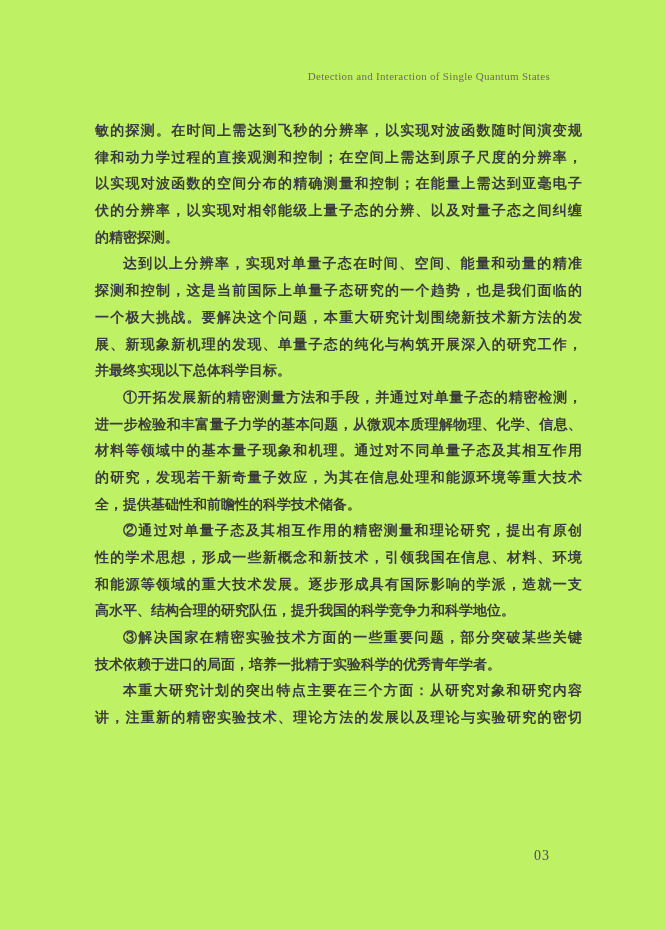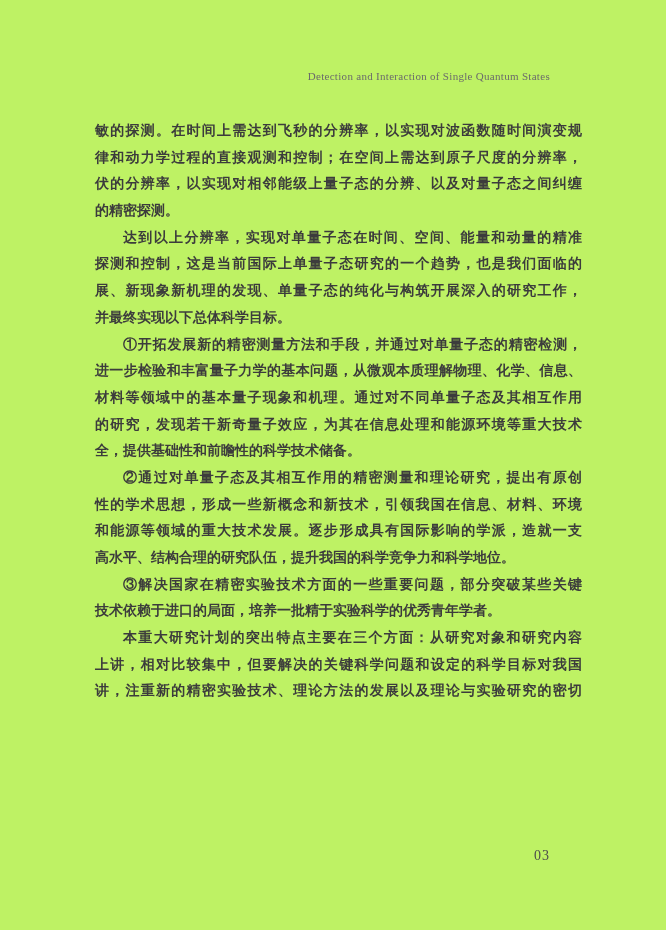--- a/index.html
+++ b/index.html
@@ -58,36 +58,37 @@
 </style>
 </head>
 <body>
 
 <div class="page">
   <div class="running-header">Detection and Interaction of Single Quantum States</div>
 
   <div class="body-text">
       <div class="line">敏的探测。在时间上需达到飞秒的分辨率，以实现对波函数随时间演变规</div>
       <div class="line">律和动力学过程的直接观测和控制；在空间上需达到原子尺度的分辨率，</div>
+      <div class="line">以实现对波函数的空间分布的精确测量和控制；在能量上需达到亚毫电子</div>
       <div class="line">伏的分辨率，以实现对相邻能级上量子态的分辨、以及对量子态之间纠缠</div>
       <div class="line no-justify">的精密探测。</div>
       <div class="line indent">达到以上分辨率，实现对单量子态在时间、空间、能量和动量的精准</div>
       <div class="line">探测和控制，这是当前国际上单量子态研究的一个趋势，也是我们面临的</div>
+      <div class="line">一个极大挑战。要解决这个问题，本重大研究计划围绕新技术新方法的发</div>
       <div class="line">展、新现象新机理的发现、单量子态的纯化与构筑开展深入的研究工作，</div>
       <div class="line no-justify">并最终实现以下总体科学目标。</div>
       <div class="line indent">①开拓发展新的精密测量方法和手段，并通过对单量子态的精密检测，</div>
       <div class="line">进一步检验和丰富量子力学的基本问题，从微观本质理解物理、化学、信息、</div>
       <div class="line">材料等领域中的基本量子现象和机理。通过对不同单量子态及其相互作用</div>
       <div class="line">的研究，发现若干新奇量子效应，为其在信息处理和能源环境等重大技术</div>
       <div class="line no-justify">全，提供基础性和前瞻性的科学技术储备。</div>
       <div class="line indent">②通过对单量子态及其相互作用的精密测量和理论研究，提出有原创</div>
       <div class="line">性的学术思想，形成一些新概念和新技术，引领我国在信息、材料、环境</div>
       <div class="line">和能源等领域的重大技术发展。逐步形成具有国际影响的学派，造就一支</div>
       <div class="line no-justify">高水平、结构合理的研究队伍，提升我国的科学竞争力和科学地位。</div>
       <div class="line indent">③解决国家在精密实验技术方面的一些重要问题，部分突破某些关键</div>
       <div class="line no-justify">技术依赖于进口的局面，培养一批精于实验科学的优秀青年学者。</div>
       <div class="line indent">本重大研究计划的突出特点主要在三个方面：从研究对象和研究内容</div>
-      <div class="line">上讲，相对比较集中，但要解决的关键科学问题和设定的科学目标对我国</div>
       <div class="line">讲，注重新的精密实验技术、理论方法的发展以及理论与实验研究的密切</div>
     </div>
 
   <div class="page-number">03</div>
 </div>
 
 </body></html>

